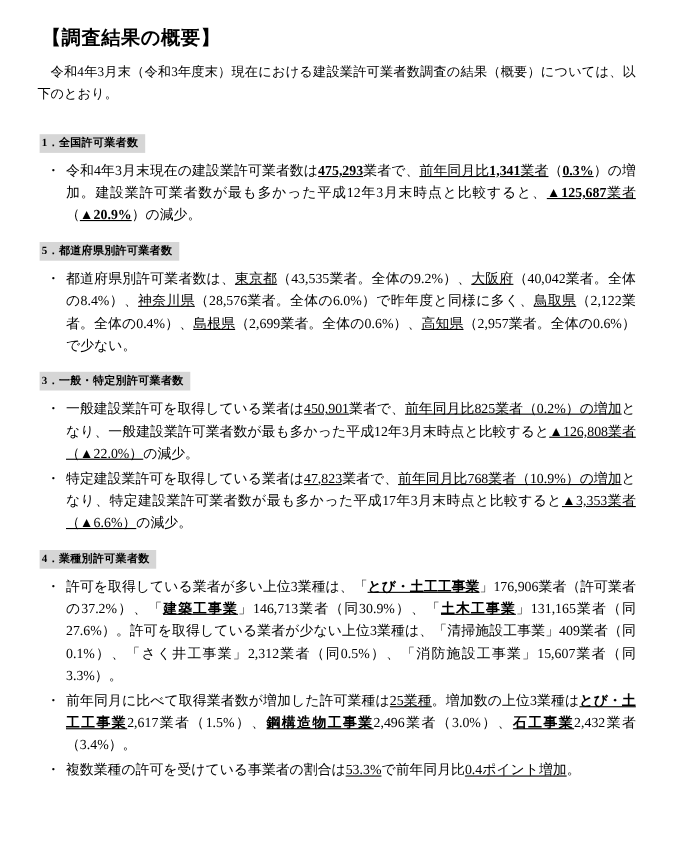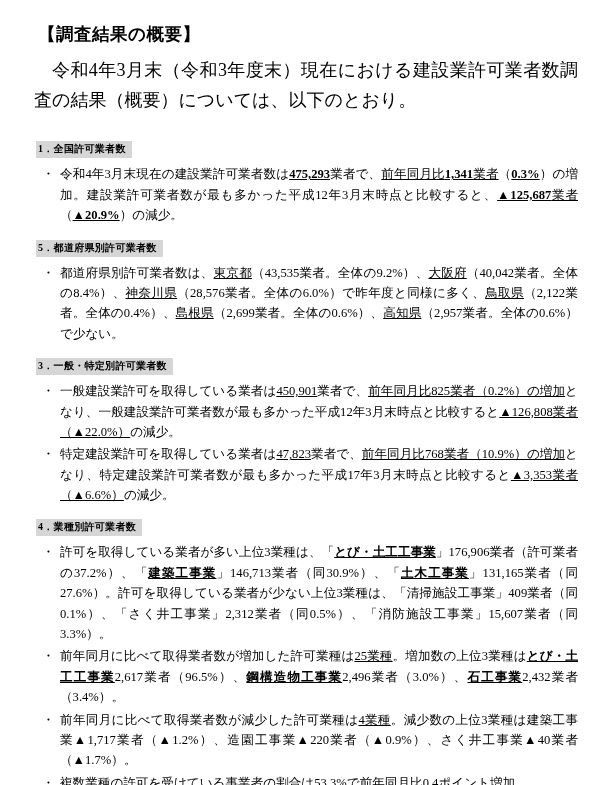--- a/index.html
+++ b/index.html
@@ -22,21 +22,21 @@
     position: relative;
   }
   .doc-title {
     font-size: 17.5px;
     font-weight: bold;
     letter-spacing: 0.5px;
     margin: 4px 0 10px 4px;
     font-family: "Liberation Serif", "DejaVu Serif", serif;
   }
   .intro {
-    font-size: 18px;
+    font-size: 12px;
     line-height: 1.65;
     margin: 0 0 14px 0;
     text-align: justify;
     text-indent: 1em;
   }
   .section-head {
     font-size: 10px;
     font-weight: bold;
     background: #d6d6d6;
     display: inline-block;
@@ -90,19 +90,18 @@
         </ul></div>
       <div class="sec-block"><div class="section-head">5．都道府県別許可業者数</div><ul class="bullets">
           <li><span>都道府県別許可業者数は、</span><span class="u">東京都</span><span>（43,535業者。全体の9.2%）、</span><span class="u">大阪府</span><span>（40,042業者。全体の8.4%）、</span><span class="u">神奈川県</span><span>（28,576業者。全体の6.0%）で昨年度と同様に多く、</span><span class="u">鳥取県</span><span>（2,122業者。全体の0.4%）、</span><span class="u">島根県</span><span>（2,699業者。全体の0.6%）、</span><span class="u">高知県</span><span>（2,957業者。全体の0.6%）で少ない。</span></li>
         </ul></div>
       <div class="sec-block"><div class="section-head">3．一般・特定別許可業者数</div><ul class="bullets">
           <li><span>一般建設業許可を取得している業者は</span><span class="u">450,901</span><span>業者で、</span><span class="u">前年同月比825業者（0.2%）の増加</span><span>となり、一般建設業許可業者数が最も多かった平成12年3月末時点と比較すると</span><span class="u">▲126,808業者（▲22.0%）</span><span>の減少。</span></li>
           <li><span>特定建設業許可を取得している業者は</span><span class="u">47,823</span><span>業者で、</span><span class="u">前年同月比768業者（10.9%）の増加</span><span>となり、特定建設業許可業者数が最も多かった平成17年3月末時点と比較すると</span><span class="u">▲3,353業者（▲6.6%）</span><span>の減少。</span></li>
         </ul></div>
       <div class="sec-block"><div class="section-head">4．業種別許可業者数</div><ul class="bullets">
           <li><span>許可を取得している業者が多い上位3業種は、「</span><span class="bu">とび・土工工事業</span><span>」176,906業者（許可業者の37.2%）、「</span><span class="bu">建築工事業</span><span>」146,713業者（同30.9%）、「</span><span class="bu">土木工事業</span><span>」131,165業者（同27.6%）。許可を取得している業者が少ない上位3業種は、「清掃施設工事業」409業者（同0.1%）、「さく井工事業」2,312業者（同0.5%）、「消防施設工事業」15,607業者（同3.3%）。</span></li>
-          <li><span>前年同月に比べて取得業者数が増加した許可業種は</span><span class="u">25業種</span><span>。増加数の上位3業種は</span><span class="bu">とび・土工工事業</span><span>2,617業者（96.5%）、</span><span class="bu">鋼構造物工事業</span><span>2,496業者（3.0%）、</span><span class="bu">石工事業</span><span>2,432業者（3.4%）。</span></li>
-          <li><span>前年同月に比べて取得業者数が減少した許可業種は</span><span class="u">4業種</span><span>。減少数の上位3業種は建築工事業▲1,717業者（▲1.2%）、造園工事業▲220業者（▲0.9%）、さく井工事業▲40業者（▲1.7%）。</span></li>
+          <li><span>前年同月に比べて取得業者数が増加した許可業種は</span><span class="u">25業種</span><span>。増加数の上位3業種は</span><span class="bu">とび・土工工事業</span><span>2,617業者（1.5%）、</span><span class="bu">鋼構造物工事業</span><span>2,496業者（3.0%）、</span><span class="bu">石工事業</span><span>2,432業者（3.4%）。</span></li>
           <li><span>複数業種の許可を受けている事業者の割合は</span><span class="u">53.3%</span><span>で前年同月比</span><span class="u">0.4ポイント増加</span><span>。</span></li>
         </ul></div>
     </div>
 
 </div>
 
 </body></html>

